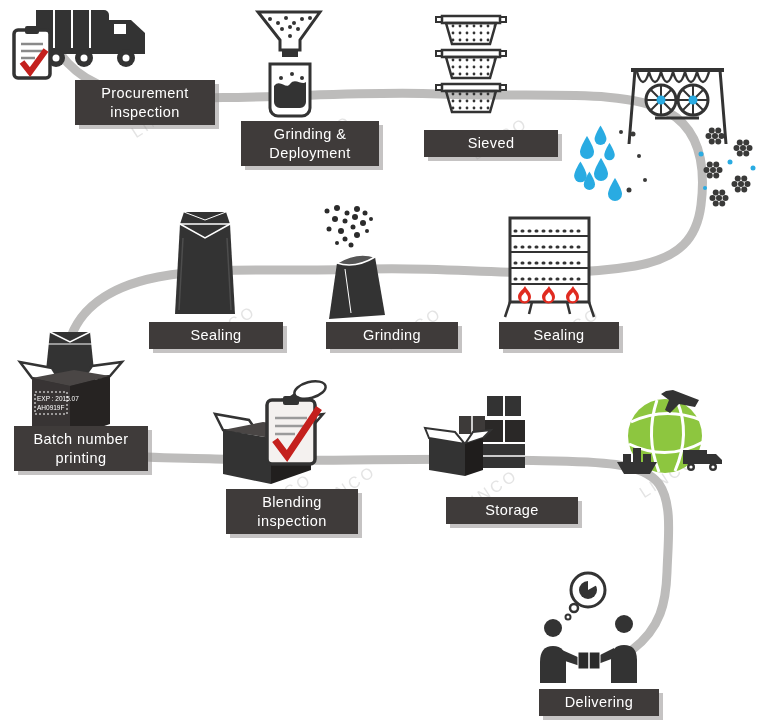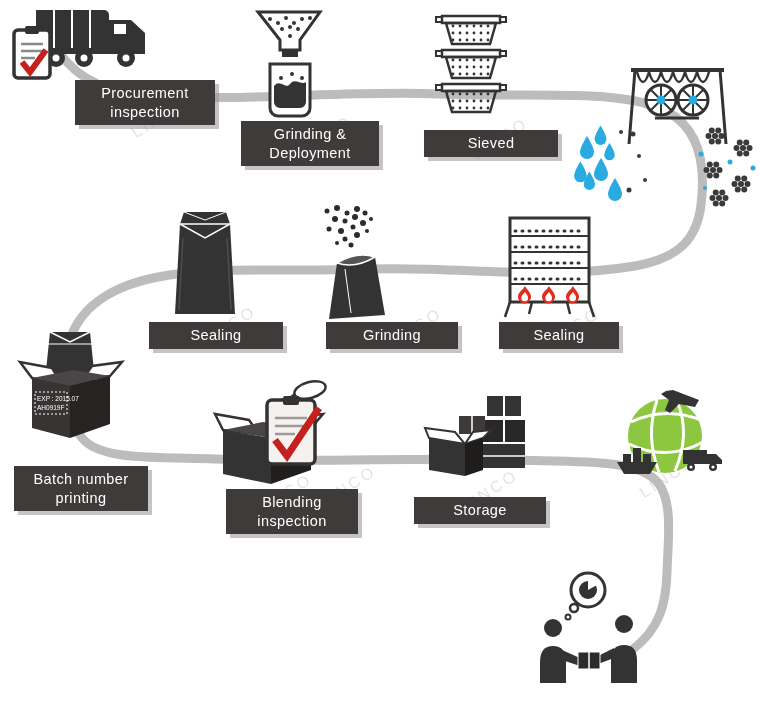--- a/index.html
+++ b/index.html
@@ -347,19 +347,20 @@
   </div>
 
   <div class="step-label" style="left:75px;top:80px;width:112px">Procurement
 inspection</div>
   <div class="step-label" style="left:241px;top:121px;width:110px">Grinding &amp;
 Deployment</div>
   <div class="step-label" style="left:424px;top:130px;width:106px">Sieved</div>
   <div class="step-label" style="left:149px;top:322px;width:106px">Sealing</div>
   <div class="step-label" style="left:326px;top:322px;width:104px">Grinding</div>
   <div class="step-label" style="left:499px;top:322px;width:92px">Sealing</div>
-  <div class="step-label" style="left:14px;top:466px;width:106px">Batch number
+  <div class="step-label" style="left:14px;top:426px;width:106px">Batch number
 printing</div>
   <div class="step-label" style="left:226px;top:489px;width:104px">Blending
 inspection</div>
-  <div class="step-label" style="left:414px;top:497px;width:104px">Storage</div>
+  <div class="step-label" style="left:446px;top:497px;width:104px">Storage</div>
+  <div class="step-label" style="left:539px;top:689px;width:92px">Delivering</div>
 
 </div>
 
 </body></html>

